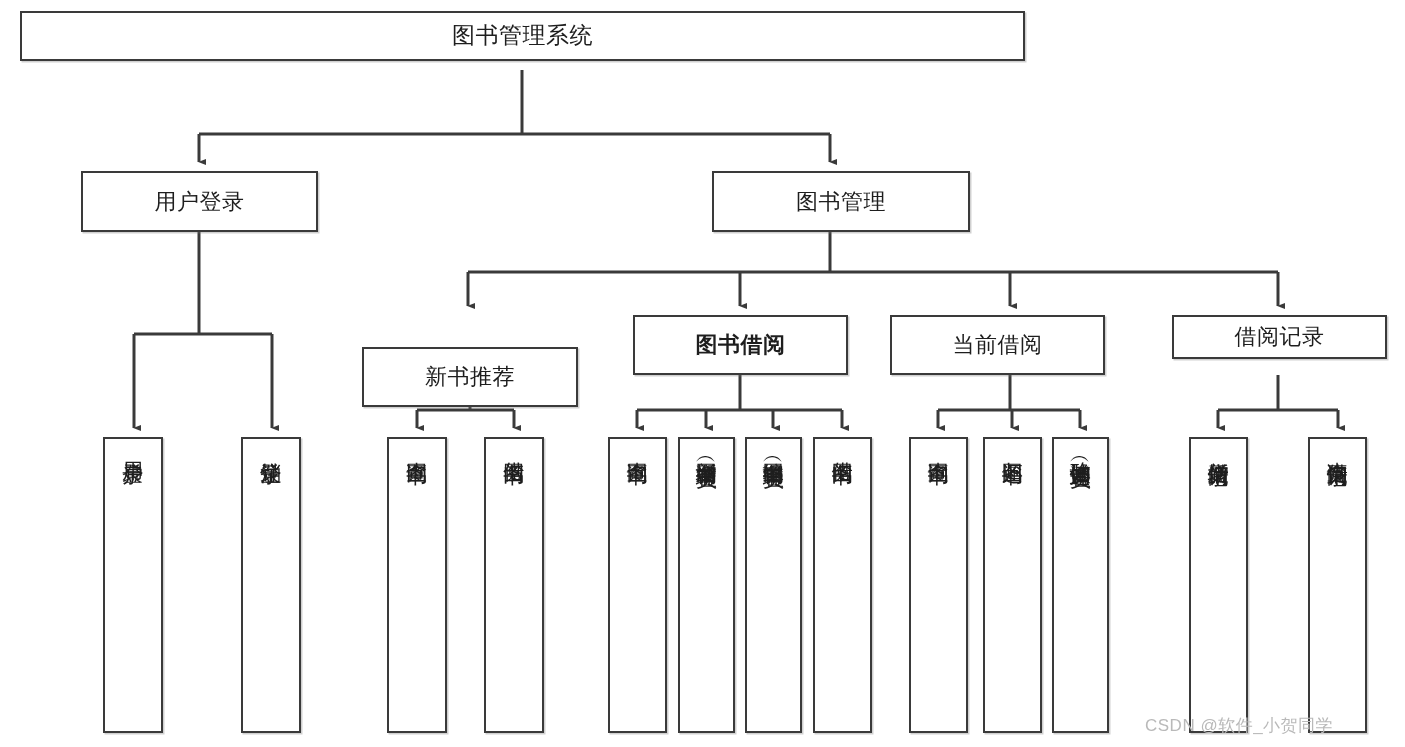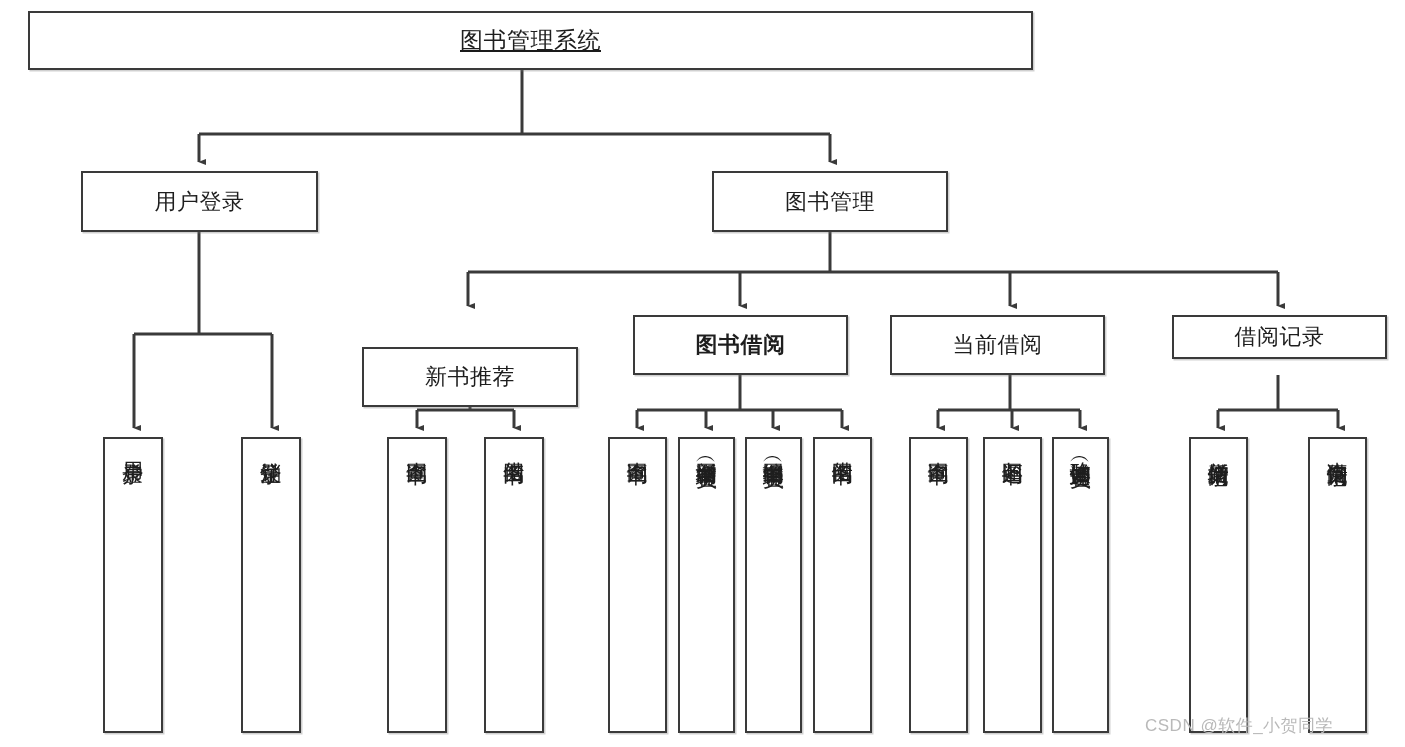--- a/index.html
+++ b/index.html
@@ -117,29 +117,29 @@
       <path d="M 1012 410 L 1012 428" marker-end="url(#arrowhead)"></path>
       <path d="M 1080 410 L 1080 428" marker-end="url(#arrowhead)"></path>
 
       <path d="M 1278 375 L 1278 410"></path>
       <path d="M 1218 410 L 1338 410"></path>
       <path d="M 1218 410 L 1218 428" marker-end="url(#arrowhead)"></path>
       <path d="M 1338 410 L 1338 428" marker-end="url(#arrowhead)"></path>
     </g>
   </svg>
 
-  <div class="node root horizontal" style="left:28px; top:11px; width:1005px; height:59px;text-decoration:underline;">
+  <div class="node root horizontal" style="left:20px; top:11px; width:1005px; height:50px;">
     <span class="node-label">图书管理系统</span>
   </div>
 
   <div class="node horizontal" style="left:81px; top:171px; width:237px; height:61px;">
     <span class="node-label">用户登录</span>
   </div>
 
-  <div class="node horizontal" style="left:712px; top:171px; width:236px; height:61px;">
+  <div class="node horizontal" style="left:712px; top:171px; width:258px; height:61px;">
     <span class="node-label">图书管理</span>
   </div>
 
   <div class="node horizontal" style="left:362px; top:315px; width:216px; height:60px;margin-top:32px;">
     <span class="node-label">新书推荐</span>
   </div>
 
   <div class="node horizontal" style="left:633px; top:315px; width:215px; height:60px;font-weight:bold;">
     <span class="node-label">图书借阅</span>
   </div>

